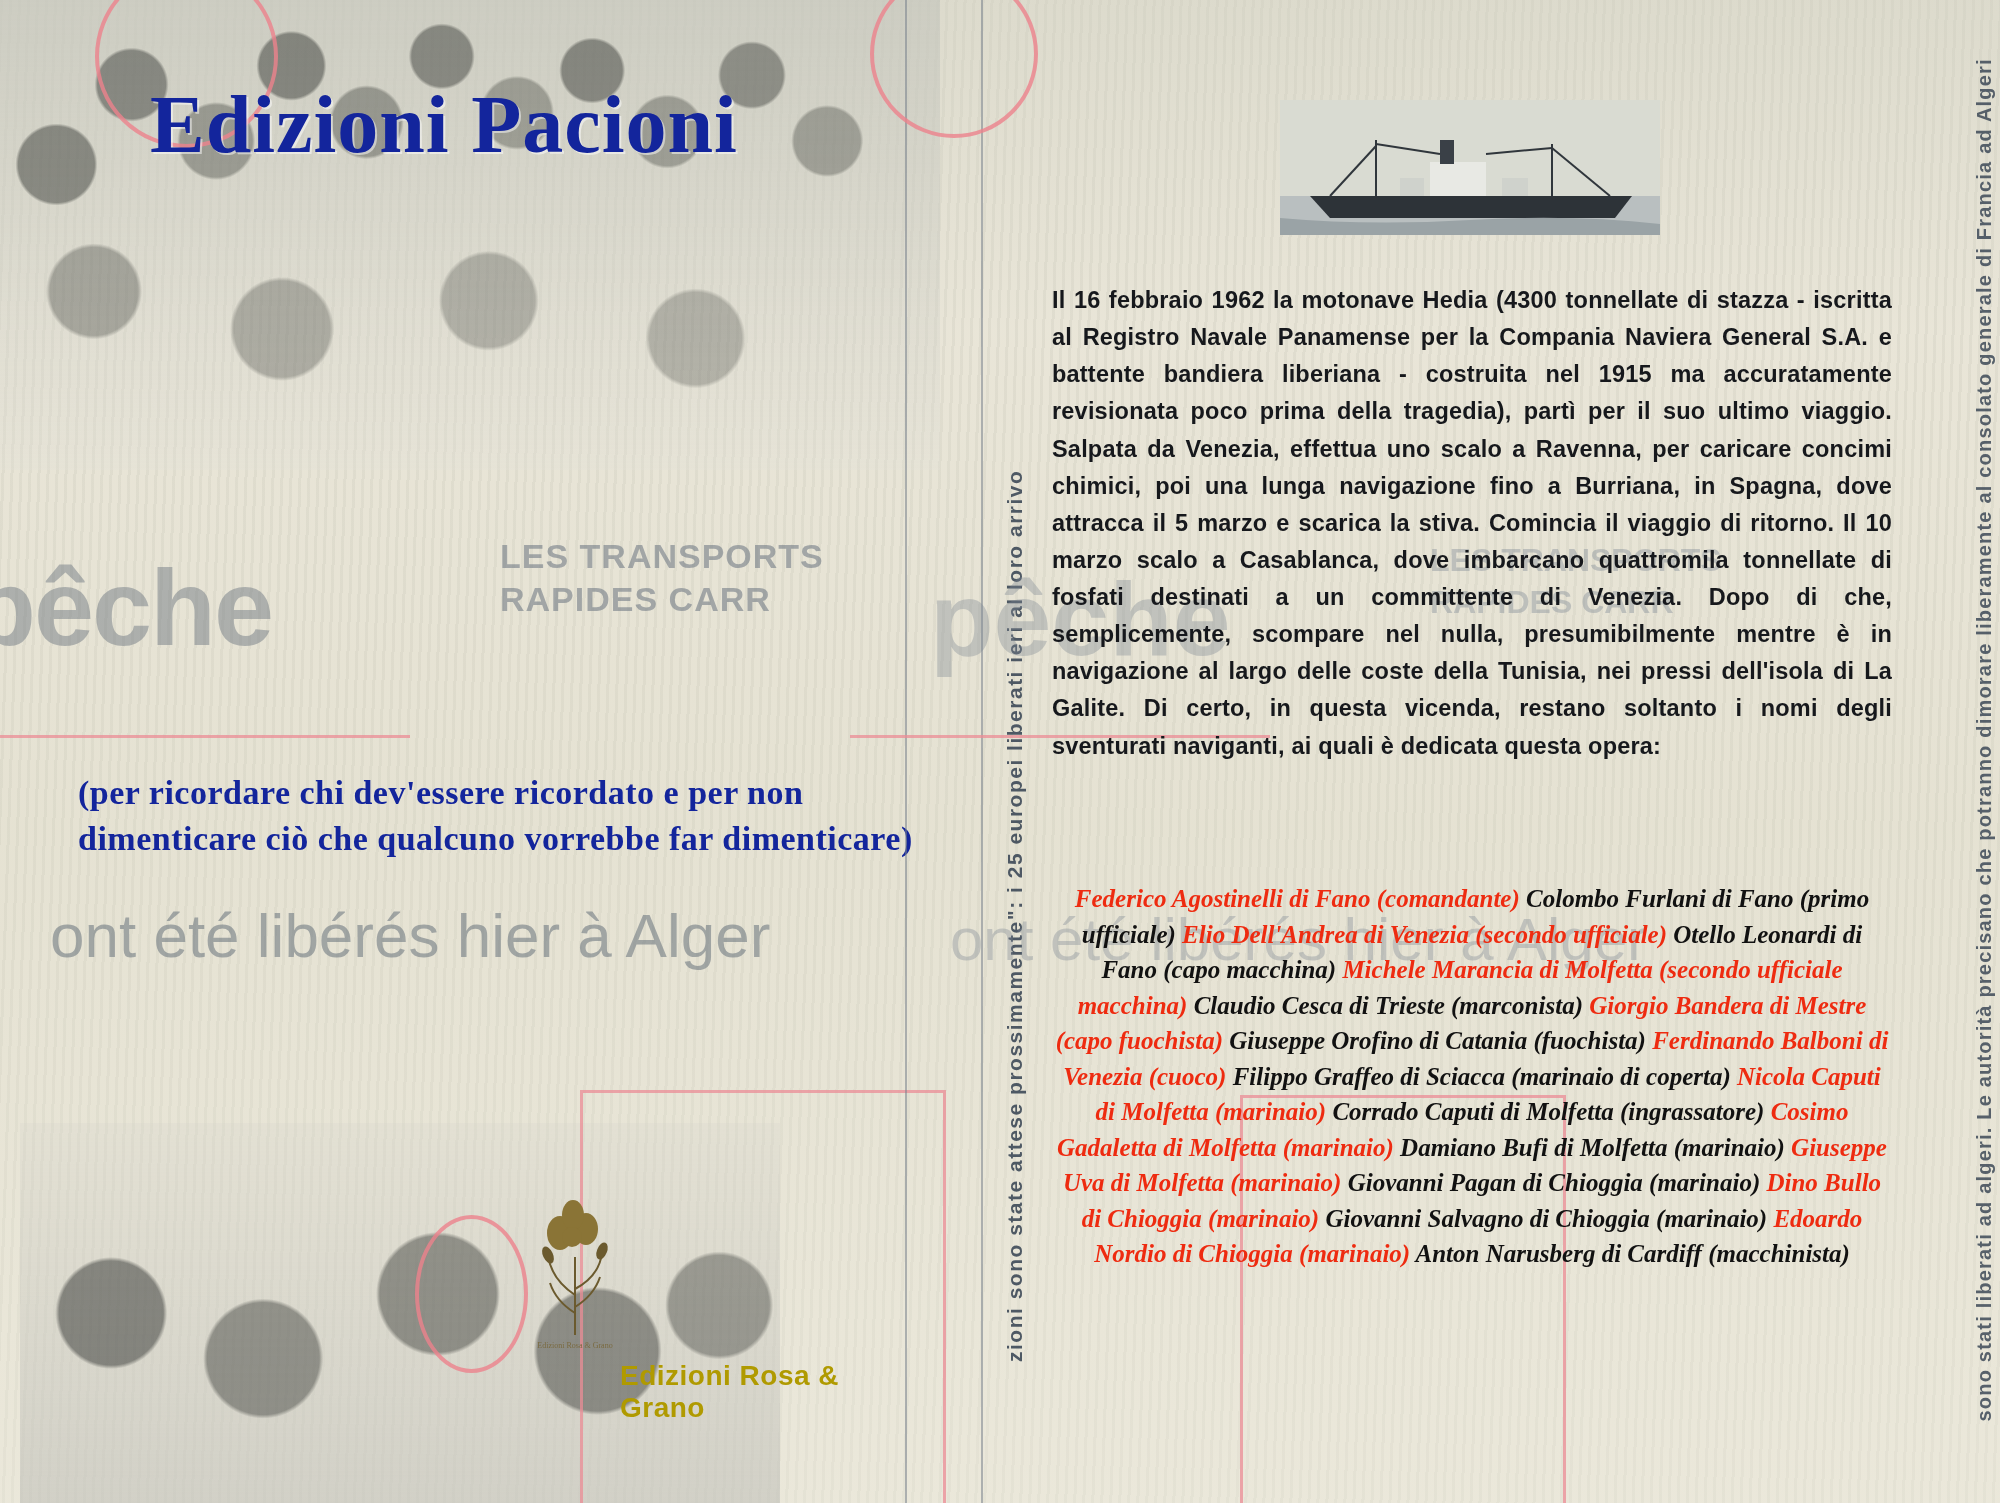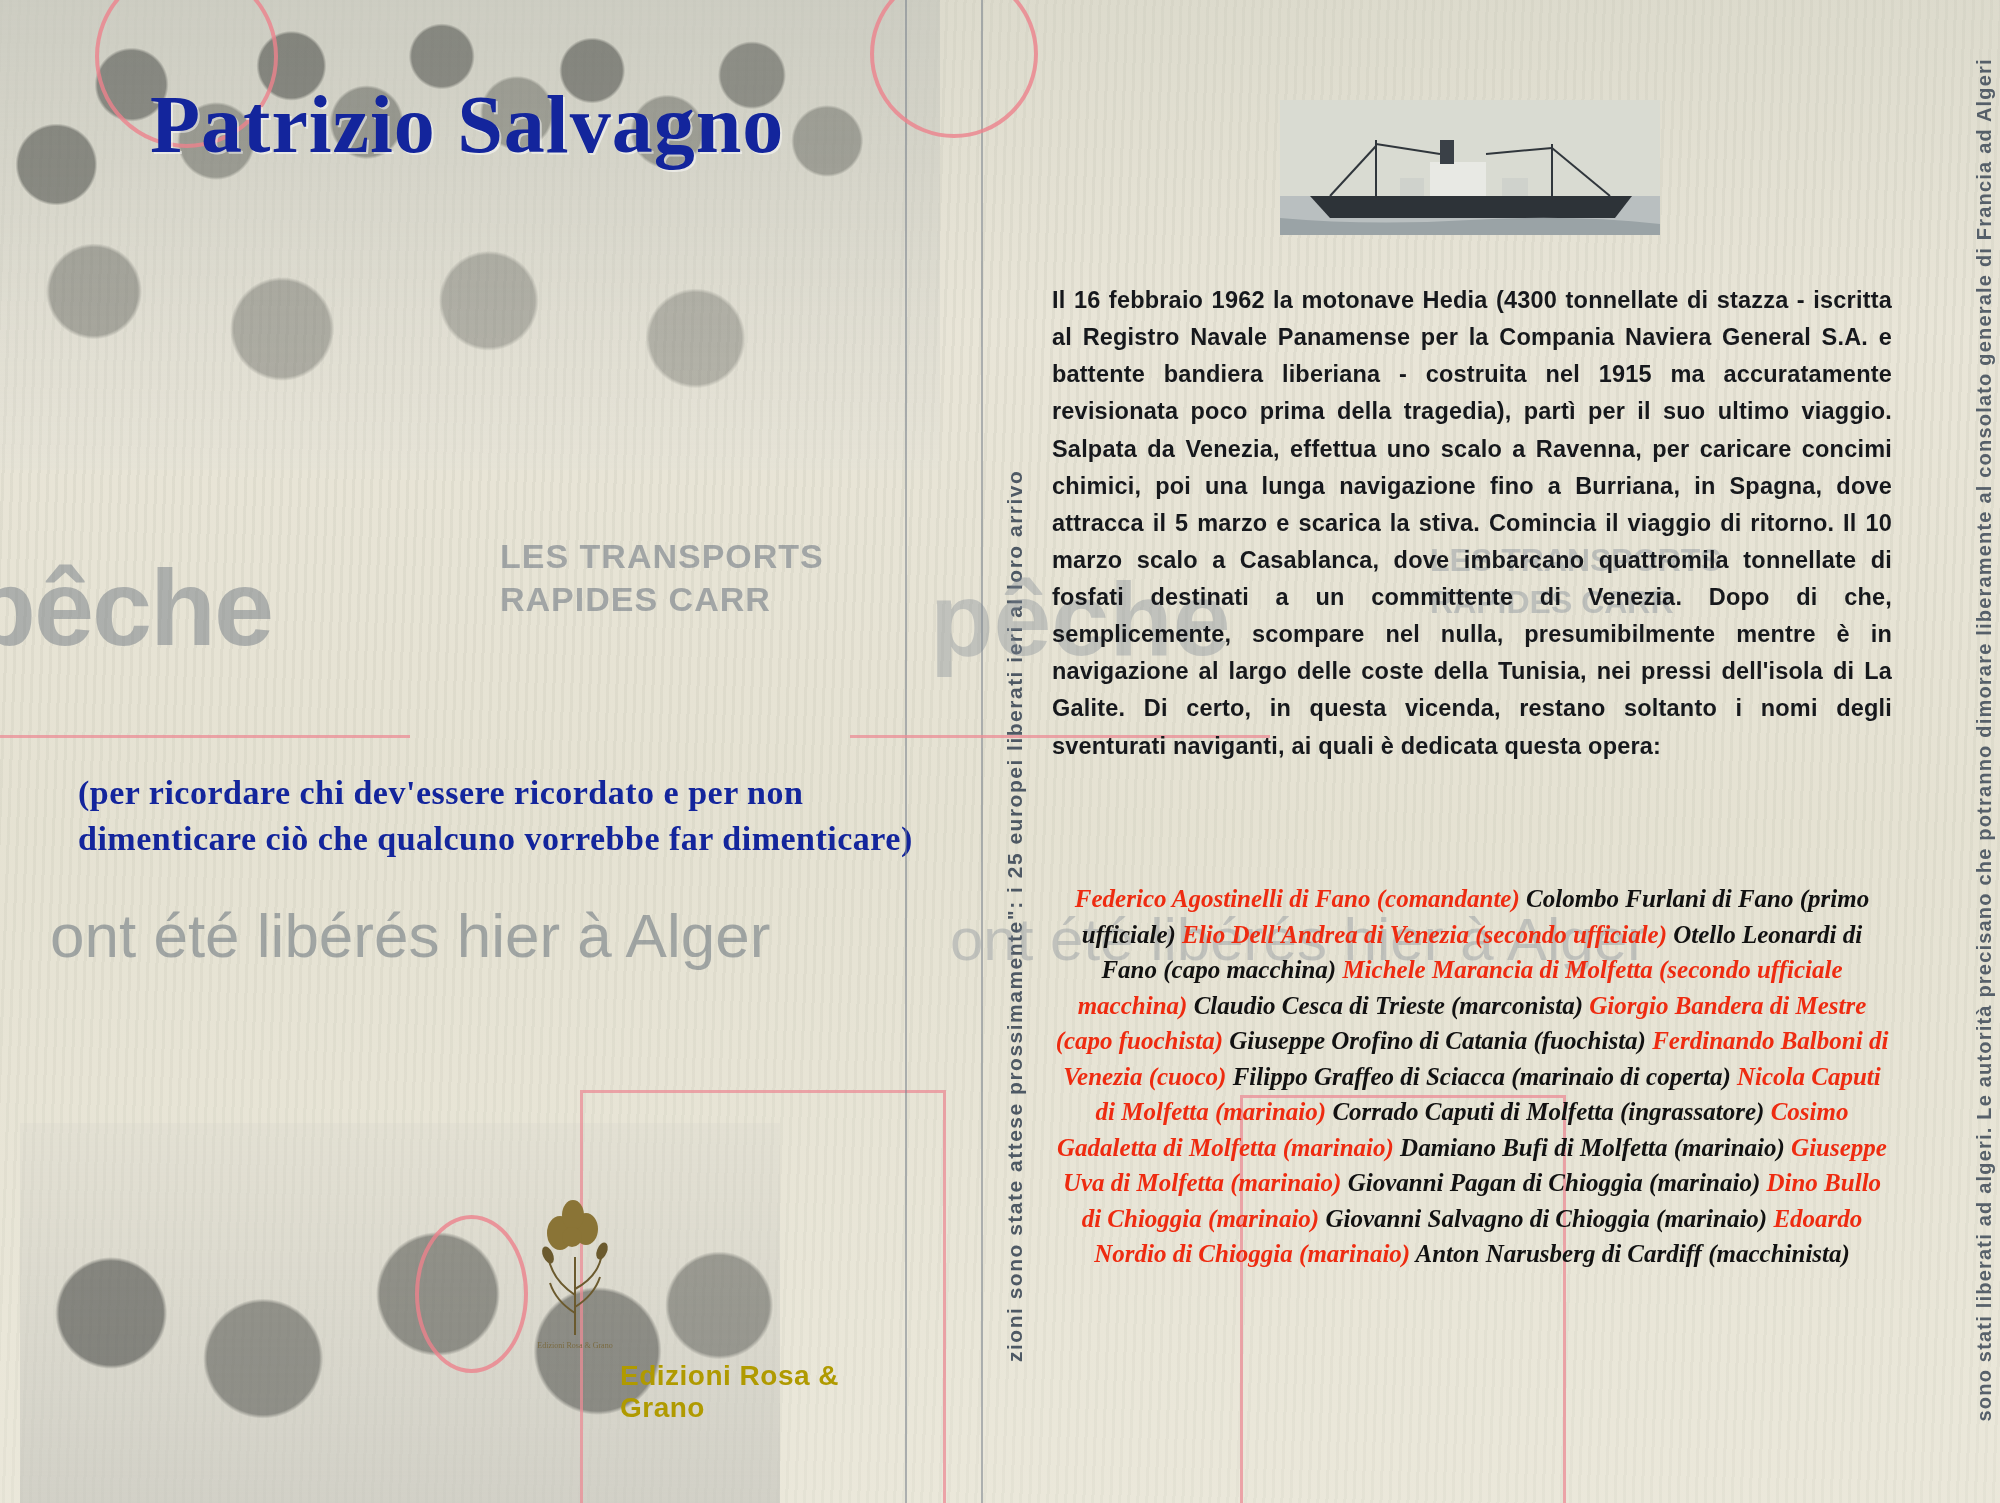--- a/index.html
+++ b/index.html
@@ -302,21 +302,21 @@
     <div class="pinkcircle" style="left:95px; top:-35px; width:175px; height:175px;"></div>
     <div class="pinkcircle" style="left:415px; top:1215px; width:105px; height:150px;"></div>
     <div class="framebox" style="left:-10px; top:735px; width:420px; height:4px; border-width:3px 0 0 0;"></div>
     <div class="framebox" style="left:580px; top:1090px; width:360px; height:420px;"></div>
 
     <div class="news-block pecheL">pêche</div>
     <div class="news-block transports">LES TRANSPORTS
 RAPIDES CARR</div>
     <div class="news-block libL">ont été libérés hier à Alger</div>
 
-    <div class="author">Patrizio Salvagno</div>
+    <div class="author">Edizioni Pacioni</div>
     <div class="subtitle">(per ricordare chi dev'essere ricordato e per non dimenticare ciò che qualcuno vorrebbe far dimenticare)</div>
 
     <div class="logo">
       <svg width="110" height="150" viewBox="0 0 110 150" aria-hidden="true">
         <g stroke="#6b5a2e" fill="none" stroke-width="2">
           <path d="M55 150 L55 72"></path>
           <path d="M55 110 C40 100, 30 86, 28 70"></path>
           <path d="M55 104 C70 96, 80 84, 82 68"></path>
           <path d="M55 128 C42 120, 34 110, 30 98"></path>
           <path d="M55 122 C68 114, 76 104, 80 92"></path>

